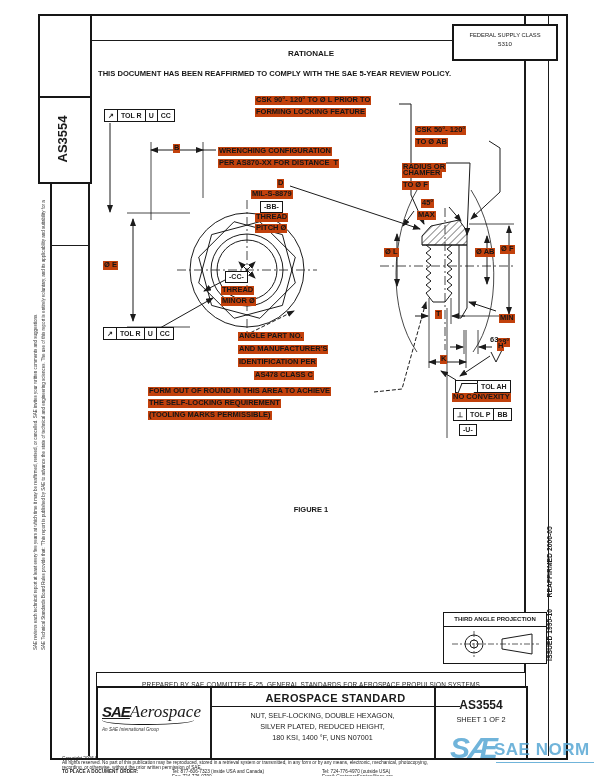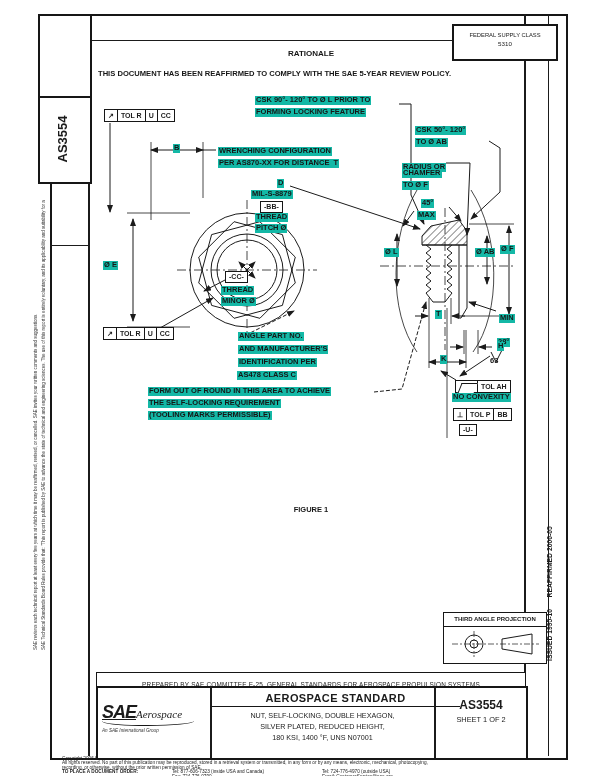--- a/index.html
+++ b/index.html
@@ -1,21 +1,21 @@
 <!DOCTYPE html>
 <html><head>
 <meta charset="utf-8">
 <style>
   html,body{margin:0;padding:0;background:#e8e8e8;}
   .page{position:relative;width:600px;height:776px;background:#ffffff;
         font-family:"Liberation Sans",sans-serif;color:#1b1b1b;overflow:hidden;}
   .abs{position:absolute;}
   .line{position:absolute;background:#1b1b1b;}
   .lbl{position:absolute;font-size:7.5px;font-weight:bold;white-space:pre;
-       background:#14b8a6;line-height:1.15;color:#161616;z-index:2;padding:0 1px;}
+       background:#c2410c;line-height:1.15;color:#161616;z-index:2;padding:0 1px;}
   .ctr{text-align:center;}
   .fcf{position:absolute;display:flex;border:1px solid #161616;background:#fff;z-index:2;}
   .fcf span{display:block;border-right:1px solid #161616;padding:0 3px;font-size:7px;
             font-weight:bold;line-height:11px;height:11px;white-space:pre;}
   .fcf span:last-child{border-right:none;}
   .datum{position:absolute;border:1px solid #161616;background:#fff;font-size:7px;
          font-weight:bold;line-height:10px;padding:0 3px;z-index:2;white-space:pre;}
   .pgram{width:9px;height:5px;border:1px solid #161616;transform:skewX(-22deg);
          margin:2px 1px 0 2px;background:#fff;}
   .vtext{position:absolute;transform:rotate(-90deg);white-space:pre;overflow:hidden;}
@@ -174,21 +174,21 @@
   <div class="fcf" style="left:103px;top:327px;">
     <span>↗</span>
       <span>TOL R</span>
       <span>U</span>
       <span>CC</span>
   </div>
 
   <div class="lbl" style="left:238px;top:332px;">ANGLE PART NO.</div>
   <div class="lbl" style="left:238px;top:345px;">AND MANUFACTURER'S</div>
   <div class="lbl" style="left:238px;top:358px;">IDENTIFICATION PER</div>
-  <div class="lbl" style="left:237px;top:371px;">AS478 CLASS C</div>
+  <div class="lbl" style="left:254px;top:371px;">AS478 CLASS C</div>
 
   <div class="lbl" style="left:148px;top:387px;text-align:center;">FORM OUT OF ROUND IN THIS AREA TO ACHIEVE</div>
   <div class="lbl" style="left:148px;top:399px;">THE SELF-LOCKING REQUIREMENT</div>
   <div class="lbl" style="left:148px;top:411px;">(TOOLING MARKS PERMISSIBLE)</div>
 
   <div class="lbl" style="left:415px;top:126px;">CSK 50°- 120°</div>
   <div class="lbl" style="left:415px;top:138px;">TO Ø AB</div>
   <div class="lbl" style="left:402px;top:163px;">RADIUS OR</div>
   <div class="lbl" style="left:402px;top:169px;">CHAMFER</div>
   <div class="lbl" style="left:402px;top:181px;">TO Ø F</div>
@@ -197,21 +197,21 @@
 
   <div class="lbl" style="left:384px;top:248px;">Ø L</div>
   <div class="lbl" style="left:475px;top:248px;">Ø AB</div>
   <div class="lbl" style="left:500px;top:245px;">Ø F</div>
 
   <div class="lbl" style="left:435px;top:310px;">T</div>
   <div class="lbl" style="left:497px;top:302px;margin-top:36px;">28°</div>
   <div class="lbl" style="left:499px;top:314px;">MIN</div>
   <div class="lbl" style="left:497px;top:342px;">H</div>
   <div class="lbl" style="left:440px;top:355px;">K</div>
-  <div class="lbl" style="left:489px;top:336px;background:transparent;margin-top:21px;">63</div>
+  <div class="lbl" style="left:489px;top:336px;background:transparent;">63</div>
 
   <div class="fcf" style="left:455px;top:380px;">
     <span style="padding:0 1px;"><span class="pgram" style="display:block;"></span></span>
       <span>TOL AH</span>
   </div>
   <div class="lbl" style="left:452px;top:393px;">NO CONVEXITY</div>
 
   <div class="fcf" style="left:453px;top:408px;">
     <span>⊥</span>
       <span>TOL P</span>
@@ -236,21 +236,21 @@
 
   <div class="abs ctr" style="left:96px;top:672px;width:428px;height:13px;border:1.5px solid #161616;background:#fff;z-index:3;">
     <span style="font-size:6.4px;line-height:13px;letter-spacing:0.2px;">PREPARED BY SAE COMMITTEE E-25, GENERAL STANDARDS FOR AEROSPACE PROPULSION SYSTEMS</span>
   </div>
 
   <div class="abs" style="left:96px;top:686px;width:428px;height:70px;border:2px solid #161616;background:#fff;z-index:3;">
     <div class="line" style="left:112px;top:0;width:1.5px;height:70px;"></div>
     <div class="line" style="left:336px;top:0;width:1.5px;height:70px;"></div>
 
     <div class="abs" style="left:4px;top:14px;width:106px;">
-      <span style="font-style:italic;font-weight:900;font-size:18px;letter-spacing:-1px;text-decoration:underline;">SAE</span><span style="font-family:'Liberation Serif',serif;font-style:italic;font-size:11px;">Aerospace</span>
+      <span style="font-style:italic;font-weight:900;font-size:15px;letter-spacing:-1px;text-decoration:underline;">SAE</span><span style="font-family:'Liberation Serif',serif;font-style:italic;font-size:17px;">Aerospace</span>
       <div style="width:92px;height:5px;border-bottom:1.6px solid #161616;border-radius:0 0 50% 40%/0 0 5px 5px;margin-top:-3px;"></div>
       <div style="font-size:4.6px;font-style:italic;margin-top:1.5px;color:#333;">An SAE International Group</div>
     </div>
 
     <div class="abs ctr" style="left:113.5px;top:0;width:248px;height:18px;border-bottom:1.8px solid #161616;">
       <span style="font-size:11px;font-weight:bold;line-height:18px;letter-spacing:0.4px;">AEROSPACE STANDARD</span>
     </div>
     <div class="abs ctr" style="left:113.5px;top:23px;width:222px;font-size:7.2px;">NUT, SELF-LOCKING, DOUBLE HEXAGON,</div>
     <div class="abs ctr" style="left:113.5px;top:34px;width:222px;font-size:7.2px;">SILVER PLATED, REDUCED HEIGHT,</div>
     <div class="abs ctr" style="left:113.5px;top:45px;width:222px;font-size:7.2px;">180 KSI, 1400 °F, UNS N07001</div>
@@ -265,14 +265,19 @@
   <div class="tinyfoot" style="left:62px;top:770.4px;font-weight:bold;">TO PLACE A DOCUMENT ORDER:</div>
   <div class="tinyfoot" style="left:172px;top:770.4px;">Tel: 877-606-7323 (inside USA and Canada)</div>
   <div class="tinyfoot" style="left:322px;top:770.4px;">Tel: 724-776-4970 (outside USA)</div>
   <div class="tinyfoot" style="left:172px;top:774.8px;">Fax: 724-776-0790</div>
   <div class="tinyfoot" style="left:322px;top:774.8px;">Email: CustomerService@sae.org</div>
   <div class="tinyfoot" style="left:443px;top:774.8px;">
     
     
   </div>
 
+  <div class="abs wm" style="left:450px;top:731px;width:148px;height:44px;opacity:0.85;z-index:5;">
+    <span style="position:absolute;left:0;top:0;font-size:30px;font-weight:900;font-style:italic;letter-spacing:-2px;">SÆ</span>
+    <span style="position:absolute;left:44px;top:9px;font-size:17px;font-weight:900;letter-spacing:0.5px;">SAE NORM</span>
+    <span style="position:absolute;left:46px;top:31px;width:98px;height:1px;background:#58a7d4;"></span>
+  </div>
 
 </div>
 
 </body></html>

